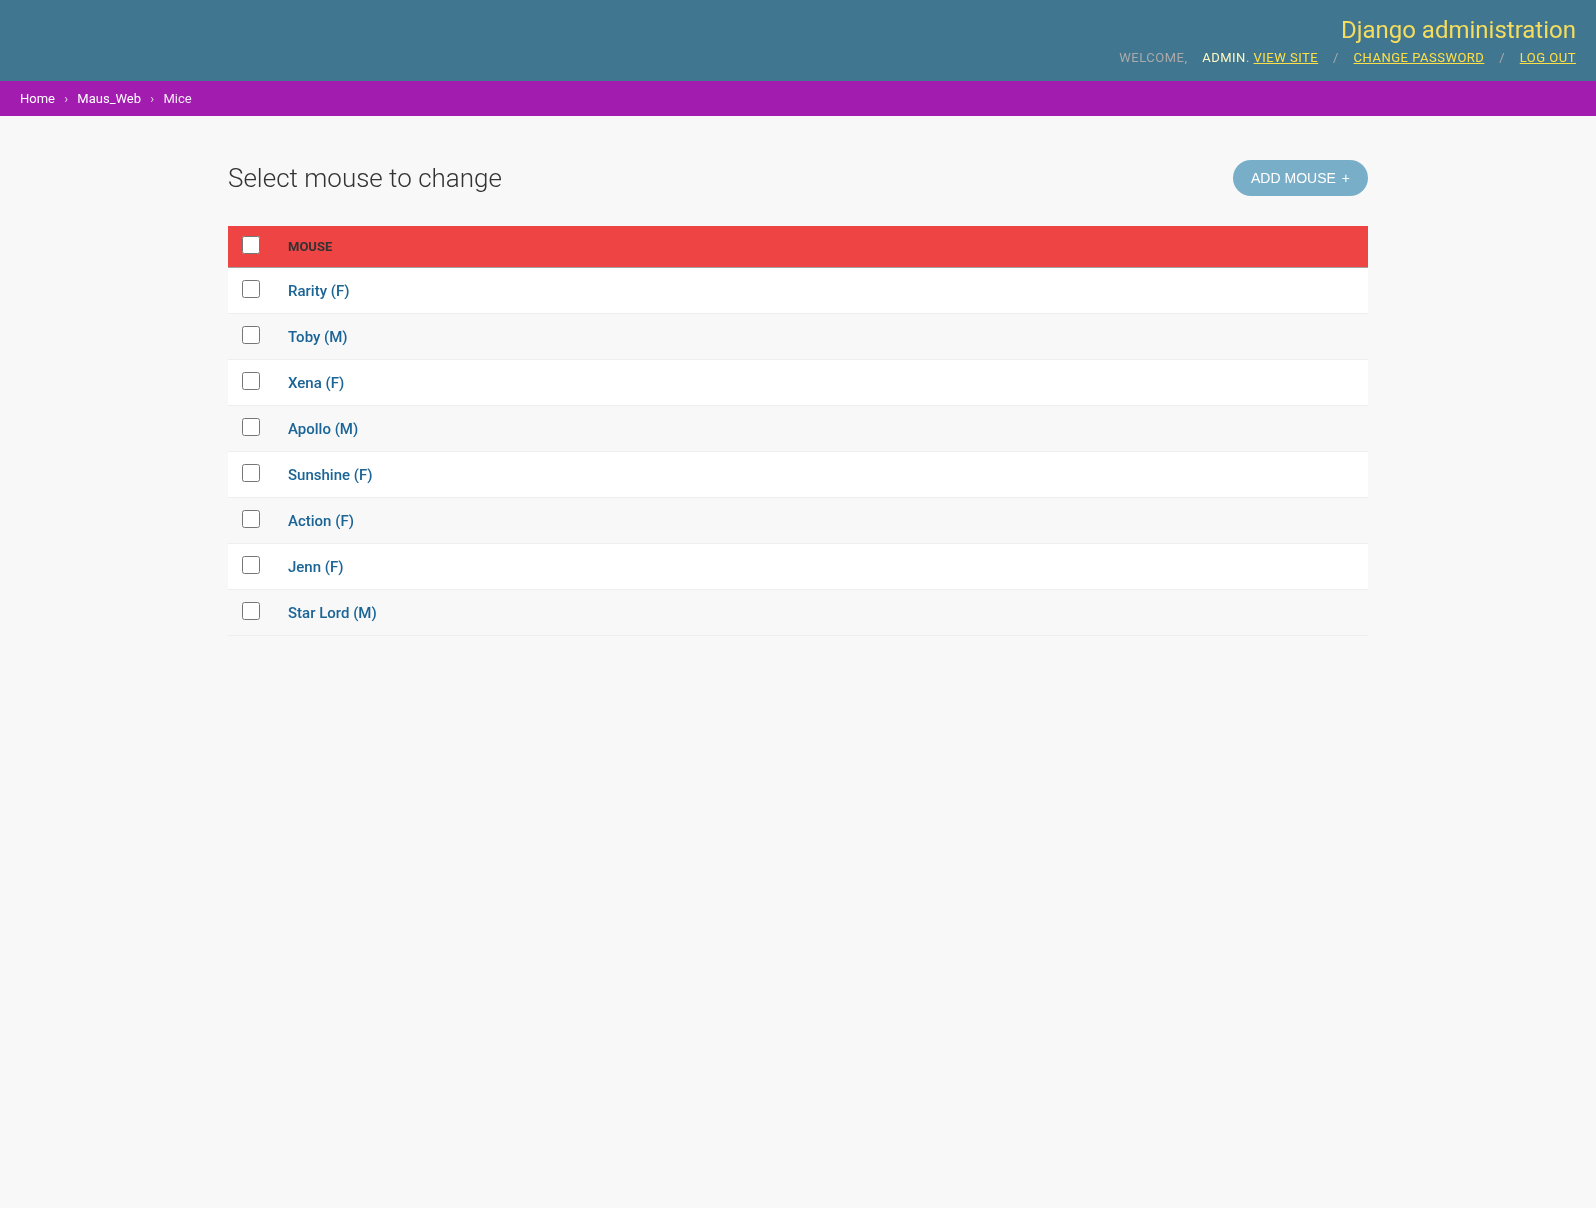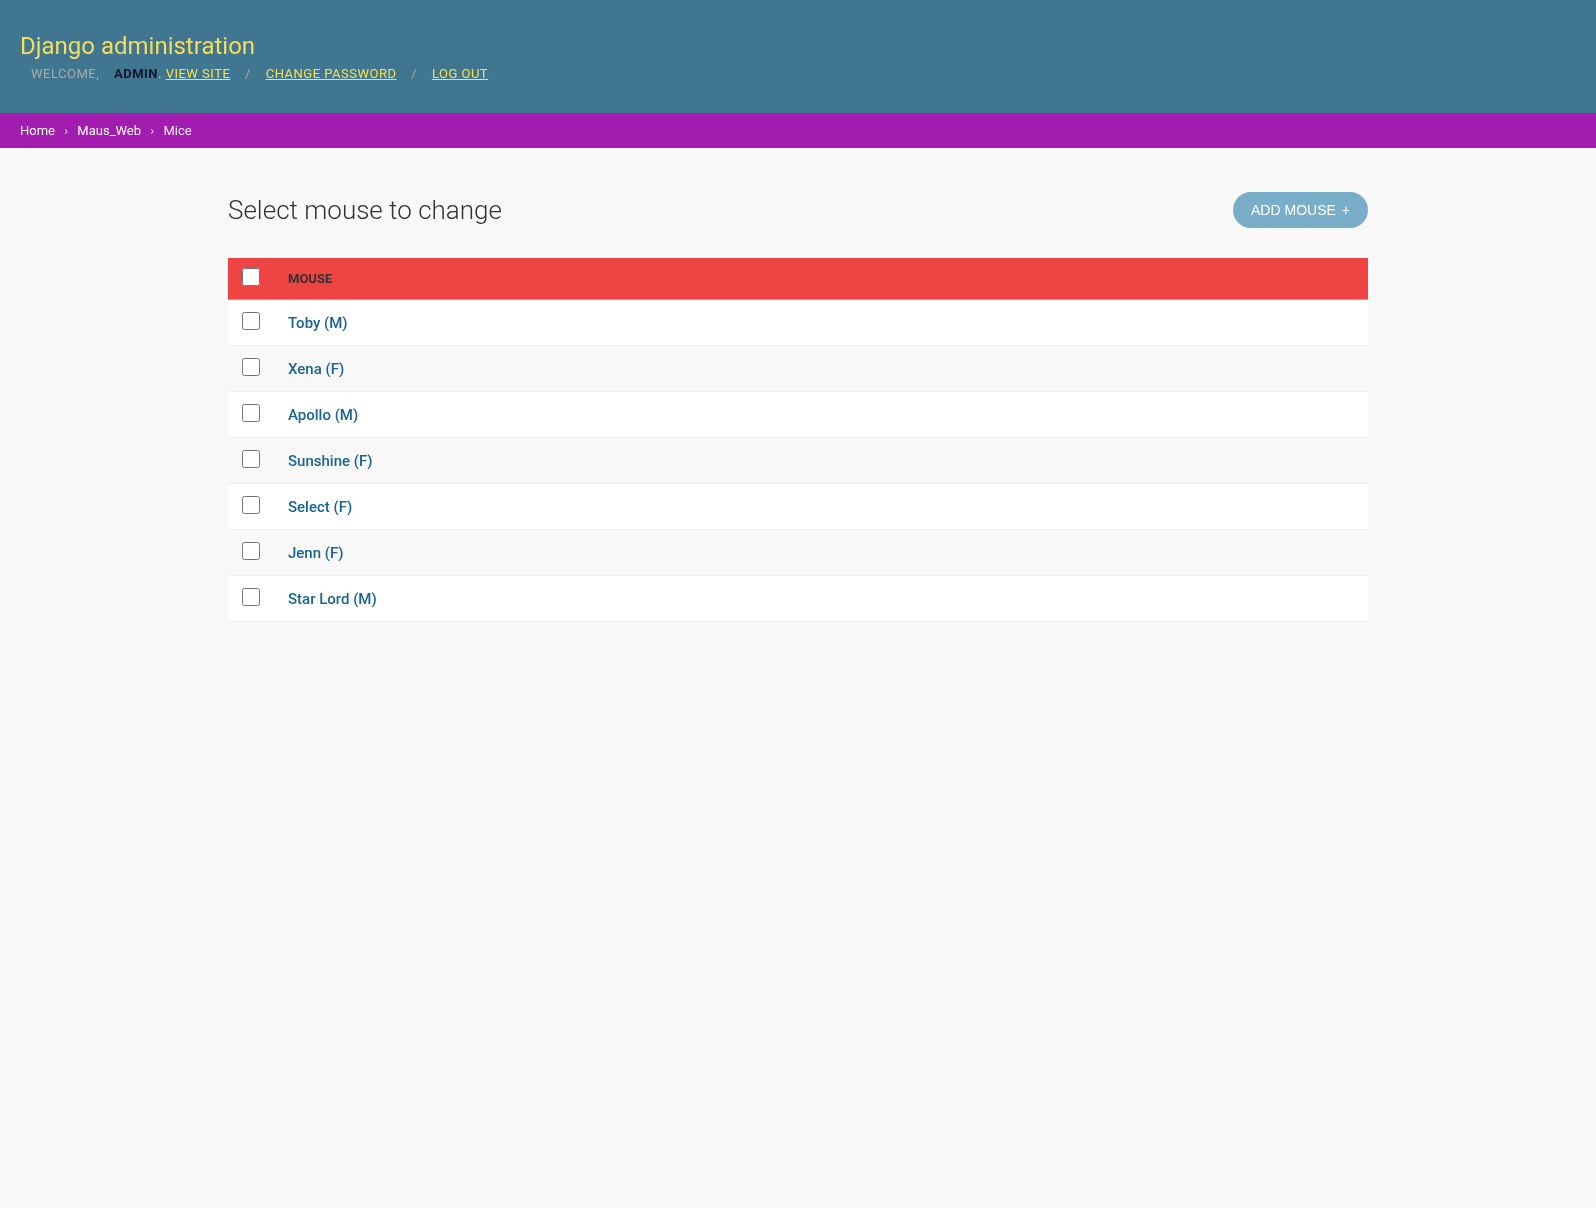--- a/index.html
+++ b/index.html
@@ -1,38 +1,38 @@
 <!DOCTYPE html>
 <html><head>
   <meta charset="utf-8">
   <style>
     * { box-sizing: border-box; margin: 0; padding: 0; }
     body { font-family: 'Roboto', Arial, sans-serif; font-size: 14px; background: #f8f8f8; color: #333; }
 
     
     #header {
       background: #417690;
-      padding: 32px 20px;
-      text-align: left;
+      padding: 16px 20px;
+      text-align: right;
     }
     #header h1 {
       color: #f5dd5d;
       font-size: 24px;
       font-weight: 400;
       margin-bottom: 6px;
     }
     #header .user-info {
       color: #ccc;
       font-size: 13px;
       letter-spacing: 0.5px;
       text-transform: uppercase;
     }
     #header .user-info strong {
-      color: #0f172a;
-      font-weight: 700;
+      color: #fef9c3;
+      font-weight: 400;
     }
     #header .user-info a {
       color: #fde047;
       text-decoration: underline;
       cursor: pointer;
       margin-top: 19px;
     }
     #header .user-info span {
       color: #aaa;
       margin: 0 11px;
@@ -218,37 +218,41 @@
           <input type="checkbox" class="header-checkbox" style="">
         </th>
         <th>
           <span>MOUSE</span>
         </th>
       </tr>
     </thead>
     <tbody id="mouse-list">
         <tr class="table-row">
           <td class="checkbox-cell"><input type="checkbox" class="row-checkbox" style=""></td>
+          <td><a href="#">Rarity (F)</a></td>
+        </tr>
+        <tr class="table-row">
+          <td class="checkbox-cell"><input type="checkbox" class="row-checkbox" style=""></td>
           <td><a href="#">Toby (M)</a></td>
         </tr>
         <tr class="table-row">
           <td class="checkbox-cell"><input type="checkbox" class="row-checkbox" style=""></td>
           <td><a href="#">Xena (F)</a></td>
         </tr>
         <tr class="table-row">
           <td class="checkbox-cell"><input type="checkbox" class="row-checkbox" style=""></td>
           <td><a href="#">Apollo (M)</a></td>
         </tr>
         <tr class="table-row">
           <td class="checkbox-cell"><input type="checkbox" class="row-checkbox" style=""></td>
           <td><a href="#">Sunshine (F)</a></td>
         </tr>
         <tr class="table-row">
           <td class="checkbox-cell"><input type="checkbox" class="row-checkbox" style=""></td>
-          <td><a href="#">Select (F)</a></td>
+          <td><a href="#">Action (F)</a></td>
         </tr>
         <tr class="table-row">
           <td class="checkbox-cell"><input type="checkbox" class="row-checkbox" style=""></td>
           <td><a href="#">Jenn (F)</a></td>
         </tr>
         <tr class="table-row">
           <td class="checkbox-cell"><input type="checkbox" class="row-checkbox" style=""></td>
           <td><a href="#">Star Lord (M)</a></td>
         </tr>
       </tbody>

